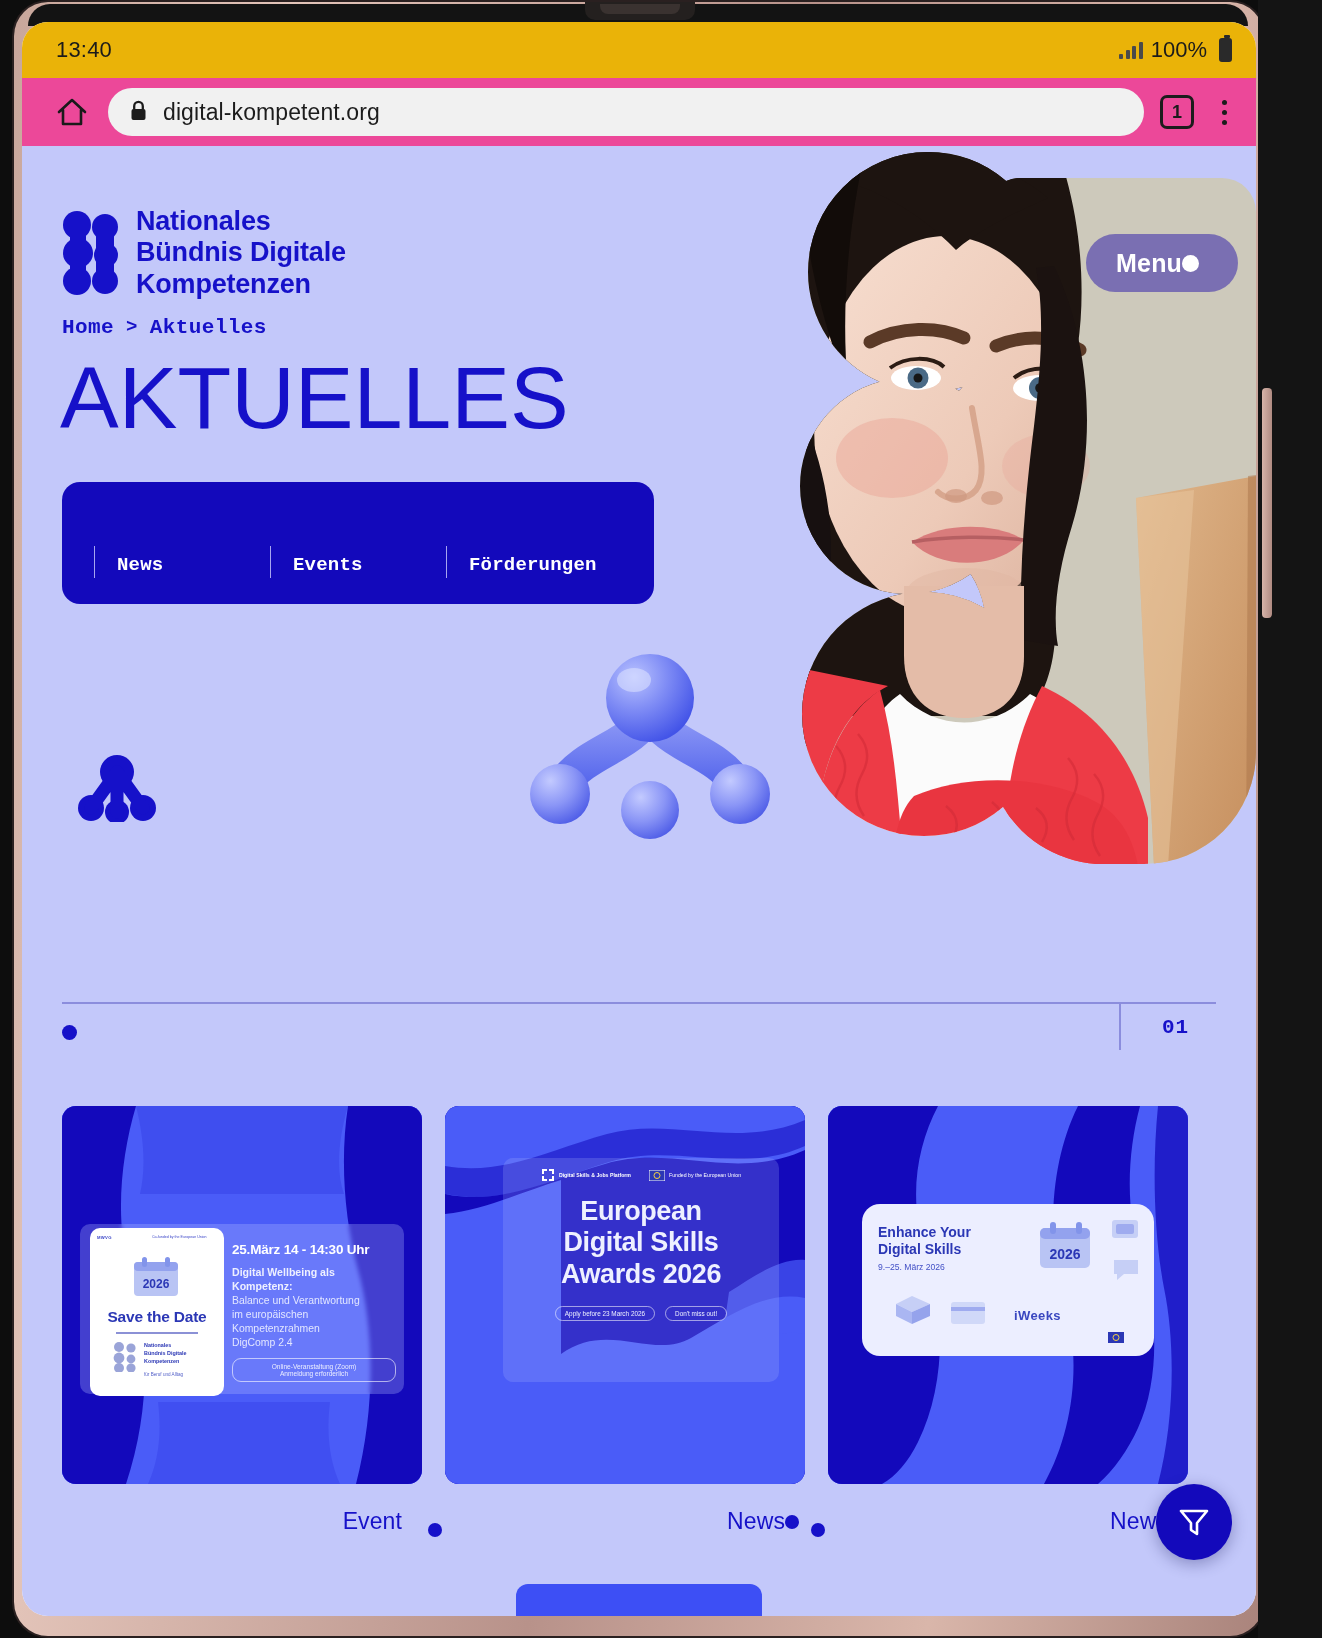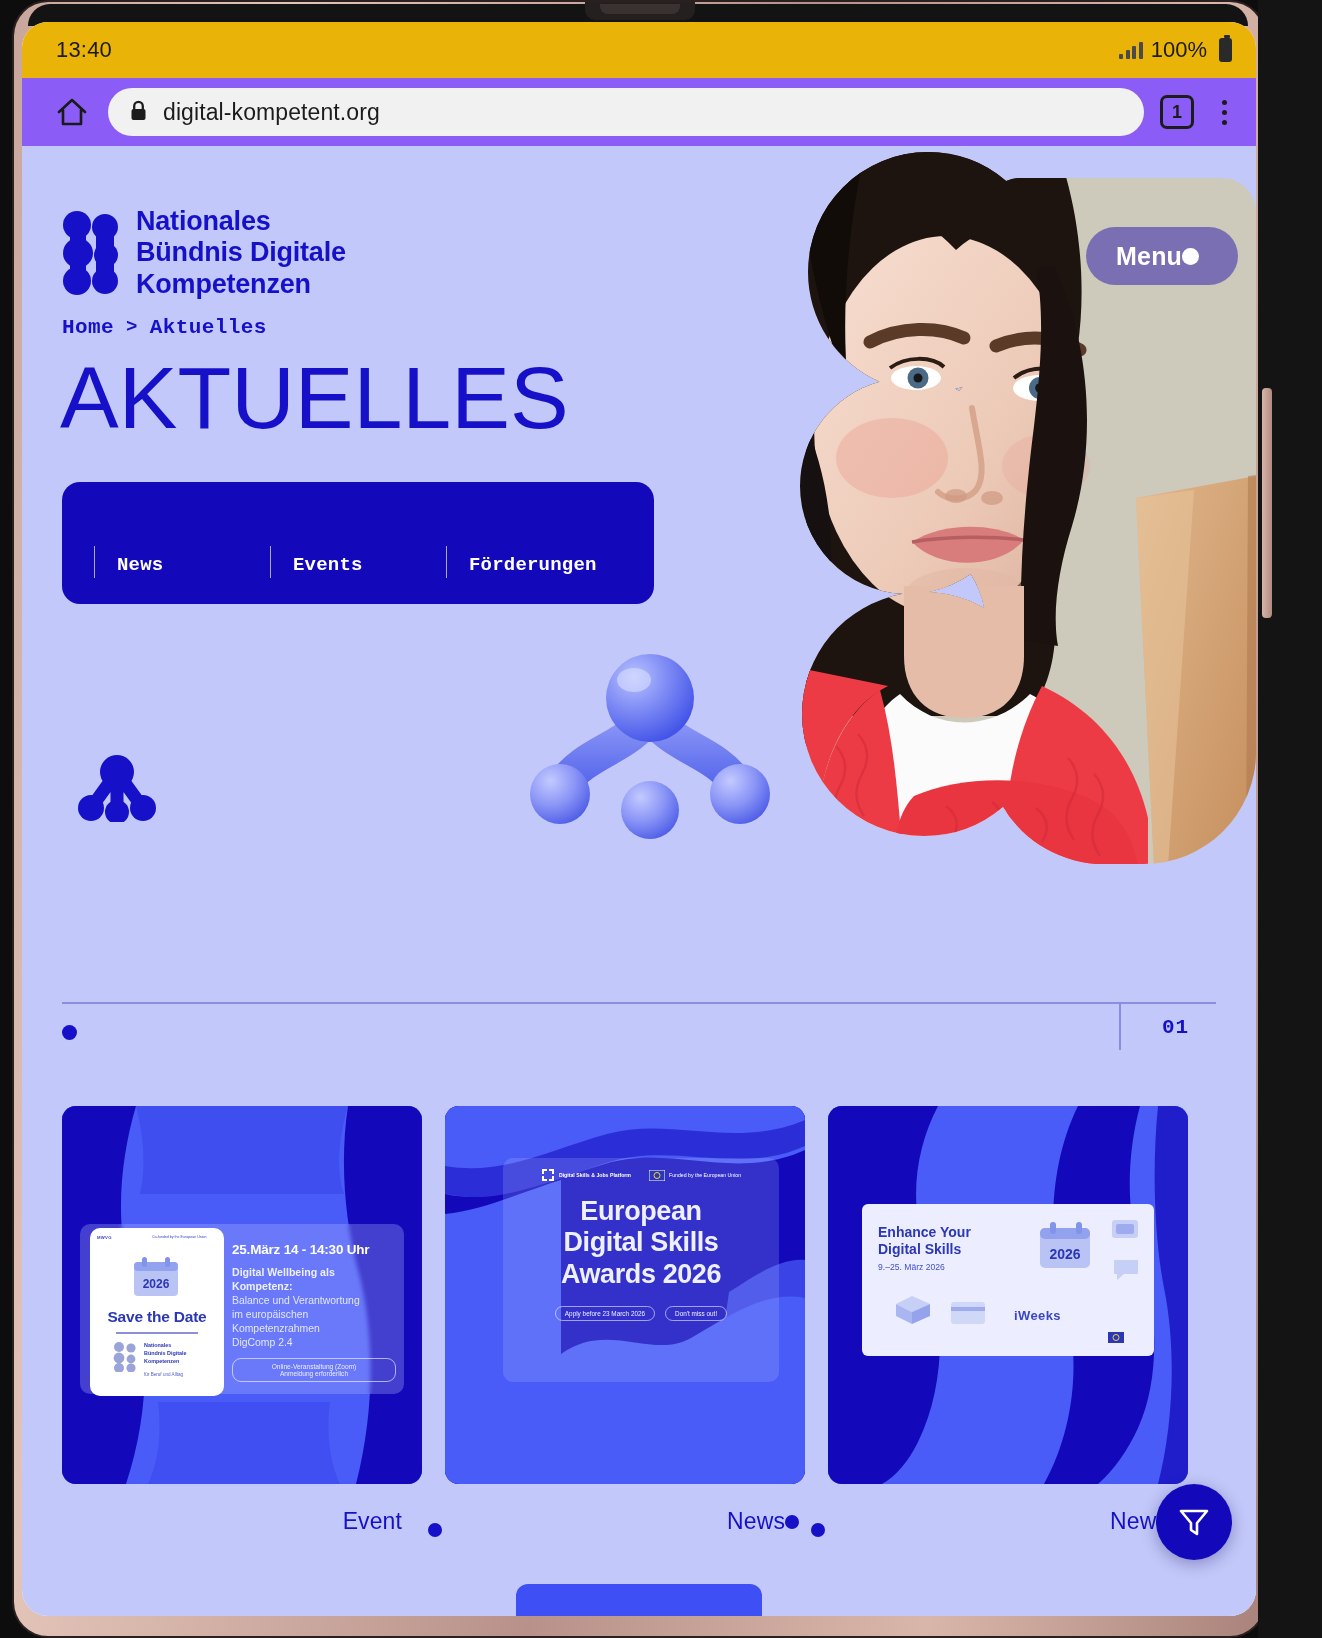--- a/index.html
+++ b/index.html
@@ -75,21 +75,21 @@
     position: relative; background: #2a2a2a; margin-left: 4px;
   }
   .battery-icon::before {
     content:""; position:absolute; left:3px; top:-5px; width:6px; height:3px;
     background:#2a2a2a; border-radius:1px;
   }
 
   
   .browserbar {
     position: absolute; left: 0; top: 56px; width: 1234px; height: 68px;
-    background: #8b5cf6;
+    background: #ec4899;
     display: flex; align-items: center; gap: 16px;
     padding: 0 18px 0 30px;
   }
   .home-btn { width: 40px; height: 40px; display:flex; align-items:center; justify-content:center; flex:0 0 auto; }
   .omnibox {
     flex: 1 1 auto; height: 48px; background: #f1f1f1; border-radius: 24px;
     display: flex; align-items: center; gap: 16px; padding: 0 22px;
   }
   .lock-icon { flex: 0 0 auto; }
   .omnibox-url { font-size: 23px; color: #1c1c1c; letter-spacing: .1px; }
@@ -157,21 +157,21 @@
   .mol-big { position: absolute; left: 508px; top: 506px; width: 240px; height: 192px; z-index: 5; }
 
   
   .hero-art {
     position: absolute; right: 0; top: 0; width: 460px; height: 720px;
     z-index: 2; overflow: hidden;
   }
 
   
   .menu-btn {
-    position: absolute; right: 18px; top: 81px; z-index: 8;
+    position: absolute; right: 18px; top: 88px; z-index: 8;
     background: rgba(104,92,176,0.82);
     border-radius: 40px;
     height: 58px; min-width: 152px;
     display:flex; align-items:center; gap: 0;
     padding: 0 22px 0 30px;
   }
   .menu-label { font-size: 25px; font-weight: 700; color:#ffffff; letter-spacing:.2px; }
   .menu-dot { width: 17px; height: 17px; border-radius: 50%; background: #ffffff; flex:0 0 auto; }
 
   
@@ -562,21 +562,21 @@
         </div>
 
         <div class="card-col c3">
           <div class="card-thumb">
             <svg width="360" height="378" viewBox="0 0 360 378" style="position:absolute;inset:0">
               <rect width="360" height="378" fill="#4a5cf8"></rect>
               <path d="M0 0 h110 c-22 42 -30 96 -12 146 c20 56 20 134 -8 190 c-10 20 -22 34 -36 42 H0 Z" fill="#1309bb"></path>
               <path d="M250 0 h62 c-14 52 -14 110 2 158 c16 48 18 116 -4 164 c-10 22 -24 42 -40 56 h-54 c30 -54 38 -126 20 -184 c-18 -60 -14 -138 14 -194 Z" fill="#1309bb"></path>
               <path d="M330 0 h30 v378 h-30 c16 -62 18 -138 6 -196 c-10 -52 -12 -122 -6 -182 Z" fill="#1309bb" opacity=".75"></path>
             </svg>
-            <div class="prev" style="left:34px; top:98px; width:292px; height:152px; background:#eceeff; border-radius:6px;">
+            <div class="prev" style="left:34px; top:98px; width:292px; height:152px; background:#eceeff; border-radius:18px;">
               <div style="position:absolute;left:16px;top:20px;font-size:14px;font-weight:700;color:#2b37b5;line-height:1.22">Enhance Your</div>
               <div style="position:absolute;left:16px;top:37px;font-size:14px;font-weight:700;color:#2b37b5;line-height:1.22">Digital Skills</div>
               <div style="position:absolute;left:16px;top:58px;font-size:8.6px;color:#4350c6">9.–25. März 2026</div>
               <svg width="66" height="54" viewBox="0 0 66 54" style="position:absolute;left:170px;top:14px">
                 <rect x="8" y="10" width="50" height="40" rx="5" fill="#b9c4f4"></rect>
                 <rect x="8" y="10" width="50" height="11" rx="5" fill="#93a2ee"></rect>
                 <rect x="18" y="4" width="6" height="12" rx="3" fill="#8294ea"></rect>
                 <rect x="44" y="4" width="6" height="12" rx="3" fill="#8294ea"></rect>
                 <text x="33" y="41" font-size="14" font-weight="700" fill="#2b37b5" text-anchor="middle" font-family="Liberation Sans, sans-serif">2026</text>
               </svg>

